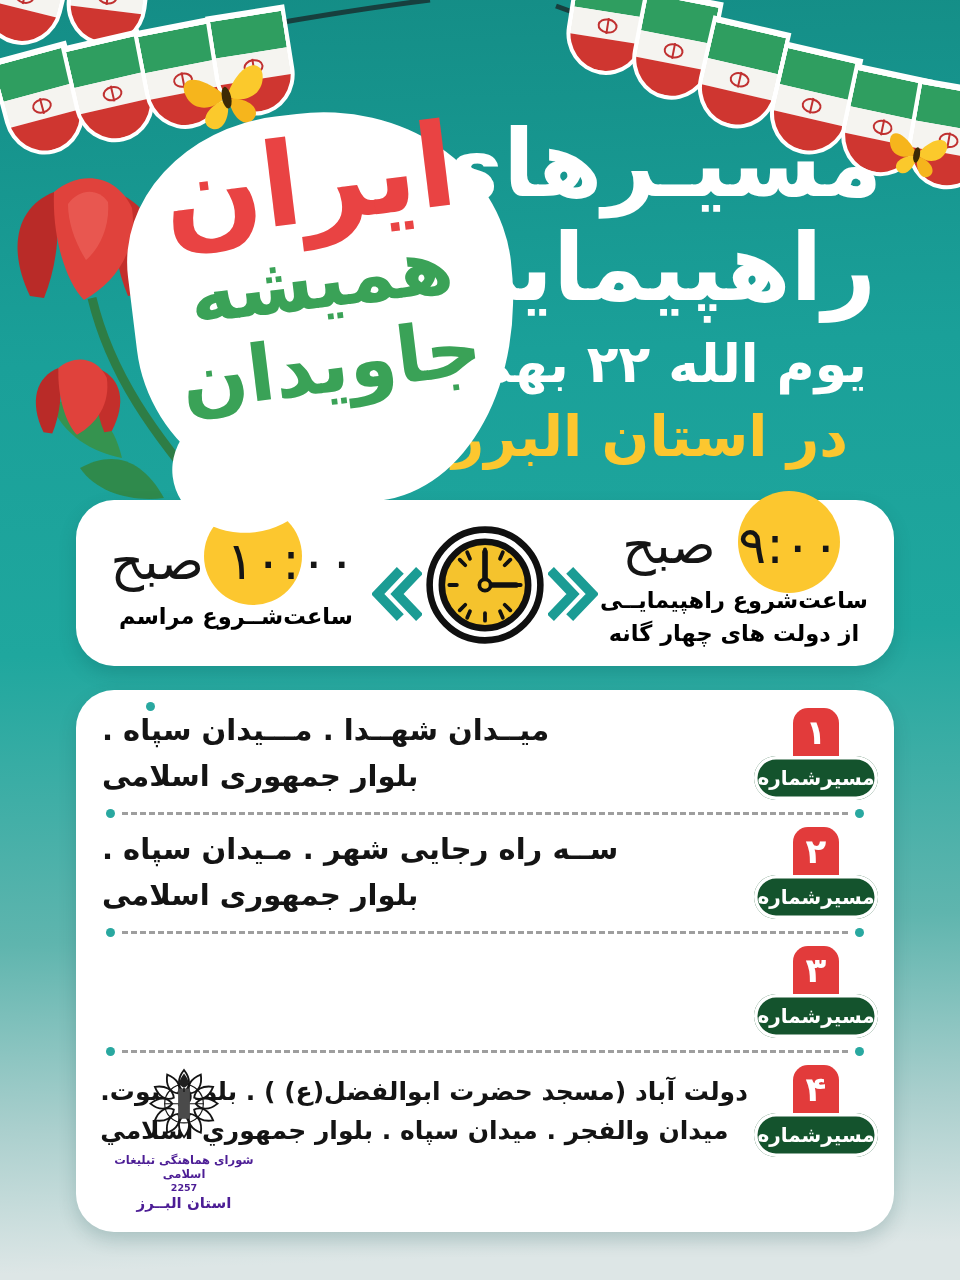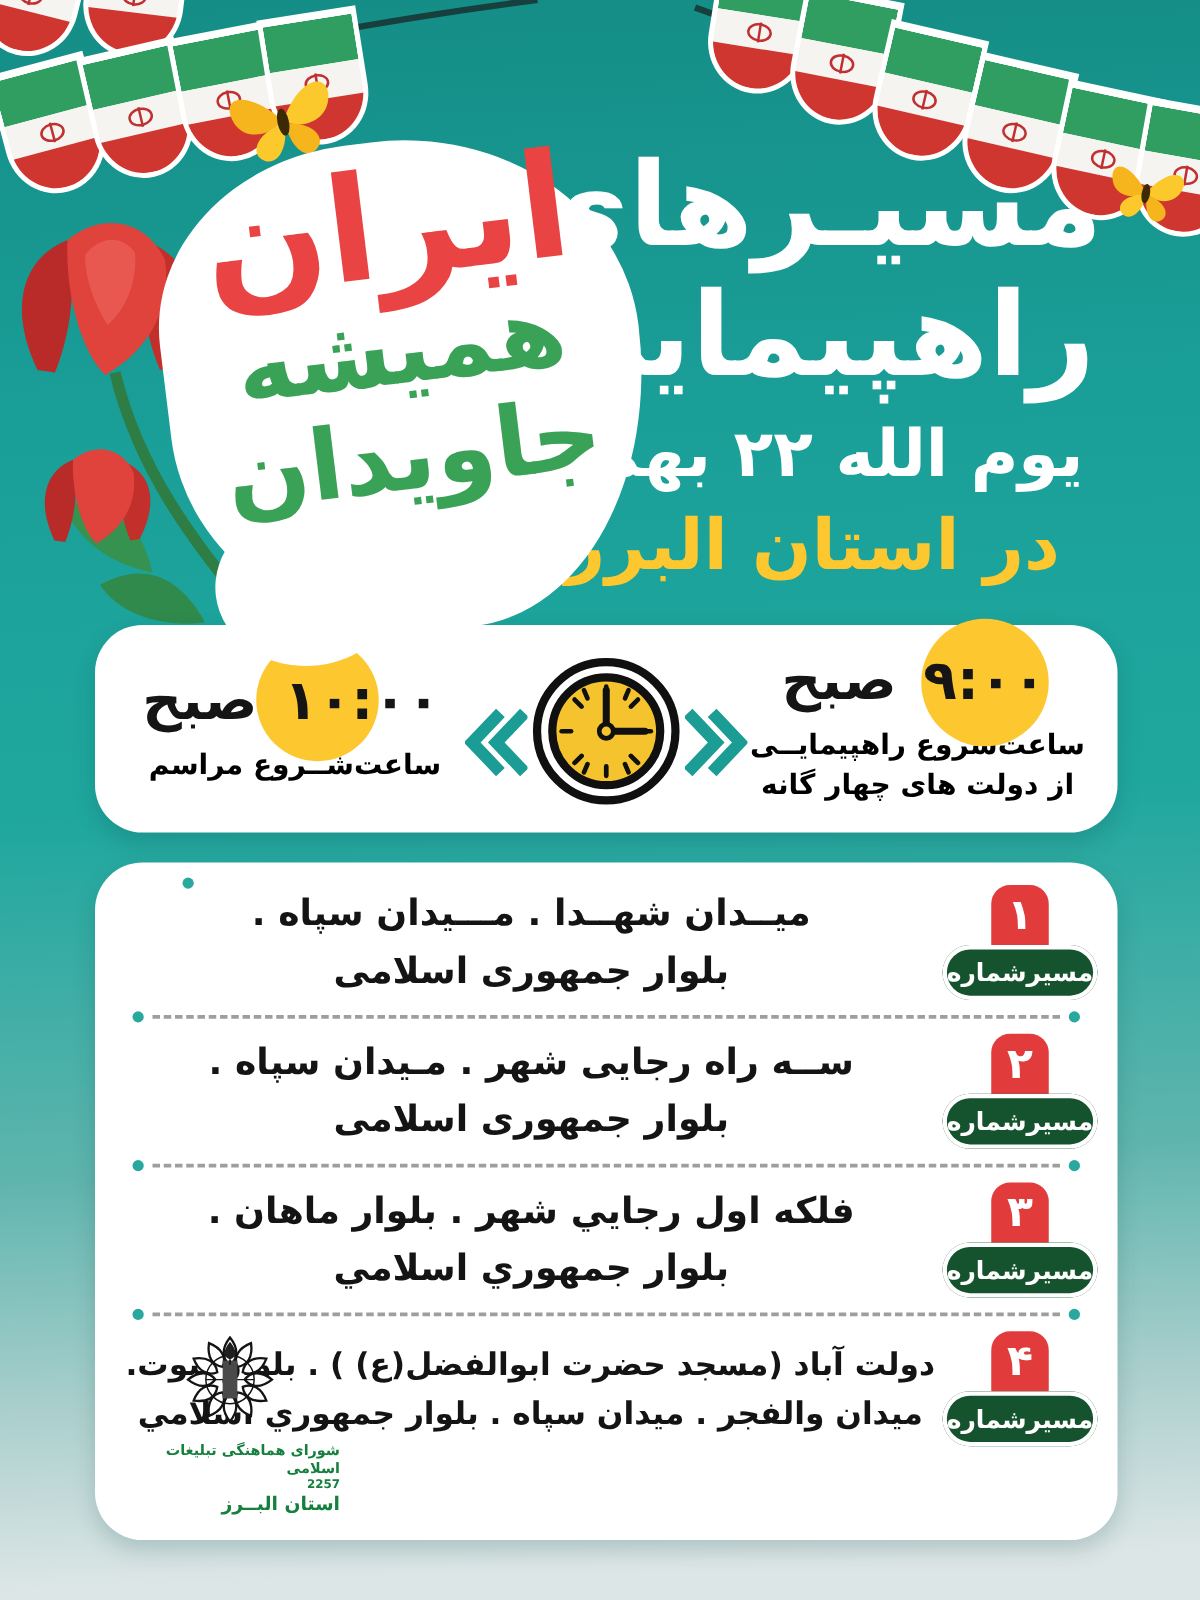--- a/index.html
+++ b/index.html
@@ -42,37 +42,37 @@
   .card{
     position:absolute; left:76px; width:818px; background:#ffffff;
     border-radius:38px; box-shadow:0 8px 18px rgba(0,60,60,.18);
   }
   .time-card{top:500px; height:166px; display:flex; align-items:center;
     justify-content:space-between; padding:0 26px; box-sizing:border-box;}
   .routes-card{top:690px; height:542px; padding-top:8px; box-sizing:border-box;}
 
   
   .tblock{direction:rtl; text-align:center; width:268px;}
-  .time-line{position:relative; isolation:isolate; font-weight:bold; color:#151515;
-    font-size:44px; line-height:1.1; white-space:nowrap;}
+  .time-line{position:relative; isolation:isolate; font-weight:normal; color:#151515;
+    font-size:52px; line-height:1.1; white-space:nowrap;}
   .digits{position:relative; display:inline-block; padding:0 6px;}
   .digits::before{content:""; position:absolute; z-index:-1; width:102px; height:102px;
     border-radius:50%; background:#fcc72f; top:-26px;}
   .t9 .digits::before{left:50%; transform:translateX(-50%);}
   .t10 .digits::before{left:-16px; width:98px; height:98px;}
   .tdesc{font-weight:bold; color:#000000; font-size:22.5px; line-height:1.45; margin-top:10px;}
 
   .chev{flex:none; margin-top:22px;}
   .clock-wrap{flex:none; margin-top:4px;}
 
   
   .route-row{display:flex; direction:rtl; align-items:center; height:106px;
     padding:6px 16px 0 26px; gap:6px; box-sizing:border-box;}
   .route-row.last{padding-left:178px;}
-  .route-text{flex:1; text-align:center; direction:rtl; font-weight:bold;
+  .route-text{flex:1; text-align:left; direction:rtl; font-weight:bold;
     color:#141414; font-size:29px; line-height:1.58; white-space:nowrap;}
   .route-row.last .route-text{font-size:25px;}
 
   .badge{position:relative; width:124px; height:92px; flex:none;}
   .badge-tab{position:absolute; top:0; left:50%; transform:translateX(-50%);
     width:46px; height:66px; background:#e23b3b; border-radius:15px;
     color:#fff; font-size:34px; font-weight:bold; text-align:center; line-height:1.45;}
   .badge-pill{position:absolute; bottom:0; left:0; width:124px; height:44px;
     background:#14532d; border-radius:24px; box-shadow:inset 0 0 0 3.5px #ffffff;
     display:flex; align-items:center; justify-content:center;
@@ -80,22 +80,22 @@
 
   .sep{border-top:3px dashed #9e9e9e; margin:8px 46px 2px 46px; position:relative; height:0;}
   .sep::before,.sep::after{content:""; position:absolute; top:-6px; width:9px; height:9px;
     border-radius:50%; background:#29a8a0;}
   .sep::before{left:-16px;} .sep::after{right:-16px;}
 
   .card-dot{position:absolute; left:70px; top:12px; width:9px; height:9px;
     border-radius:50%; background:#29a8a0;}
 
   
-  .logo{position:absolute; left:20px; bottom:20px; width:176px; 
-    color:#15803d; direction:rtl;}
+  .logo{position:absolute; left:20px; bottom:20px; width:176px; text-align:center;
+    color:#4c1d95; direction:rtl;}
   .logo-org{font-size:11.5px; font-weight:bold; margin-top:2px;}
   .logo-year{font-size:9.5px; font-weight:bold; margin-top:1px;}
   .logo-prov{font-size:15px; font-weight:bold; margin-top:1px;}
 </style>
 </head>
 <body>
 
 <div class="poster">
 
   <svg class="abs" style="left:0;top:0" width="960" height="215" viewBox="0 0 960 215">
@@ -274,24 +274,20 @@
         <div>ســه راه رجایی شهر . مـیدان سپاه .</div>
         <div>بلوار جمهوری اسلامی</div>
       </div>
     </div>
     <div class="sep"></div>
 
     <div class="route-row">
       <div class="badge">
         <div class="badge-tab">۳</div>
         <div class="badge-pill">مسیرشماره</div>
-      </div>
-      <div class="route-text">
-        <div>فلکه اول رجایي شهر . بلوار ماهان .</div>
-        <div>بلوار جمهوري اسلامي</div>
       </div>
     </div>
     <div class="sep"></div>
 
     <div class="route-row last">
       <div class="badge">
         <div class="badge-tab">۴</div>
         <div class="badge-pill">مسیرشماره</div>
       </div>
       <div class="route-text">

